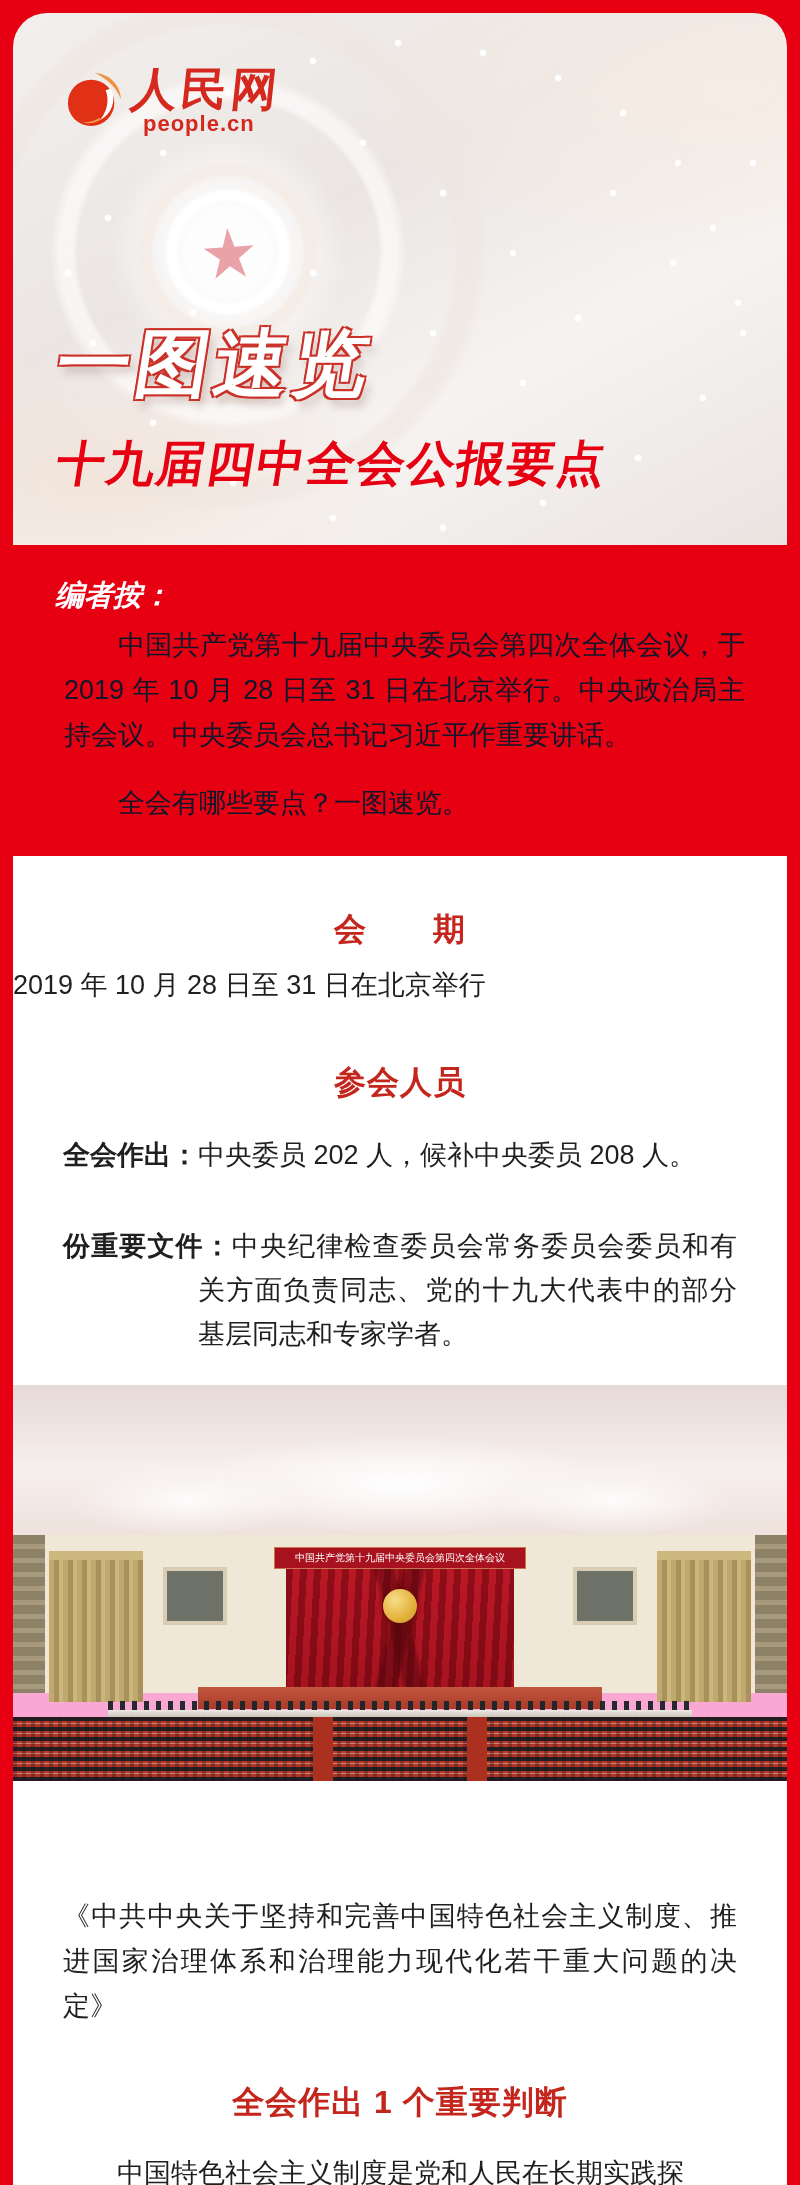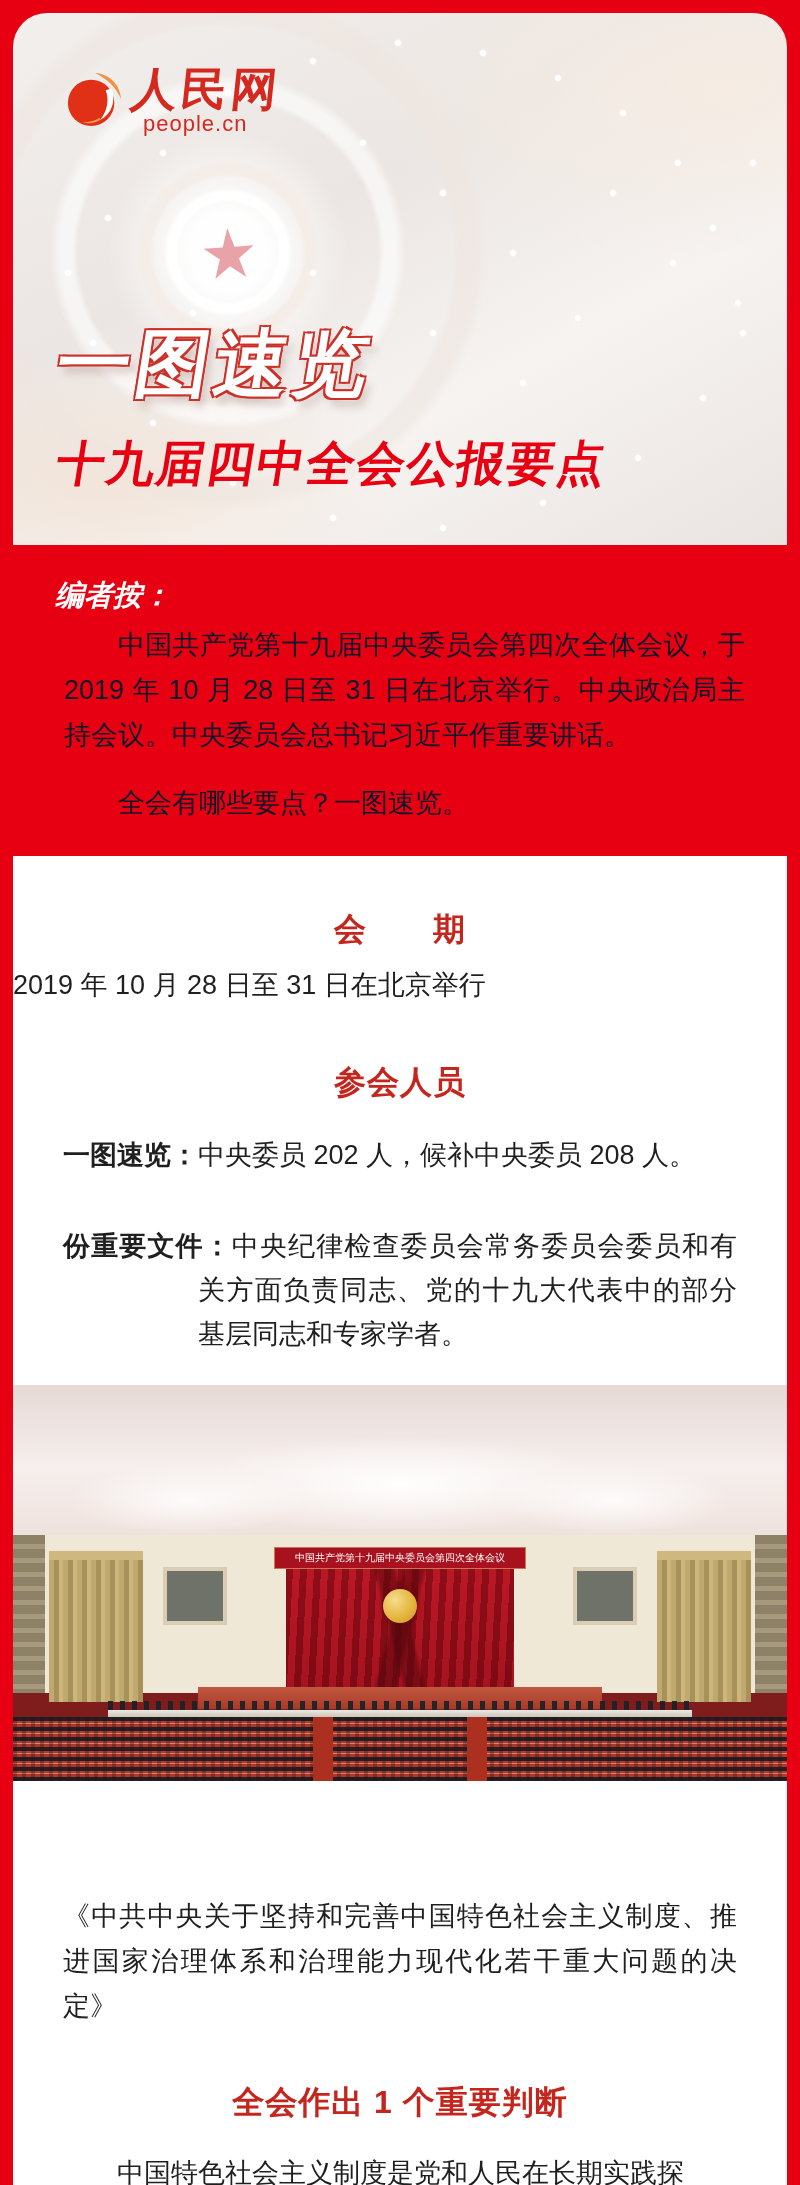--- a/index.html
+++ b/index.html
@@ -50,21 +50,21 @@
       radial-gradient(ellipse 420px 180px at 12% 88%,rgba(243,226,212,.75),transparent 70%),
       radial-gradient(ellipse 520px 240px at 92% 14%,rgba(246,236,227,.9),transparent 72%),
       linear-gradient(152deg,#f2efed 0%,#ebe6e3 38%,#f6f3f1 66%,#eae4e1 100%);}
   .star{position:absolute;left:191px;top:215px;width:50px;height:50px;background:#e8a2a8;
     clip-path:polygon(50% 0%,61.8% 38.2%,100% 38.2%,69.1% 61.8%,80.9% 100%,50% 76.4%,19.1% 100%,30.9% 61.8%,0% 38.2%,38.2% 38.2%);
     transform:rotate(-4deg);}
   .logo{position:absolute;left:52px;top:50px;width:260px;height:95px;}
   .logo-icon{position:absolute;left:0;top:8px;}
   .logo-cn{position:absolute;left:66px;top:-4px;font-size:46px;font-weight:900;color:#d5281e;
     transform:skewX(-6deg);letter-spacing:4px;}
-  .logo-en{position:absolute;left:78px;top:48px;font-size:22px;font-weight:normal;color:#d5281e;letter-spacing:1px;}
+  .logo-en{position:absolute;left:78px;top:48px;font-size:22px;font-weight:bold;color:#d5281e;letter-spacing:1px;}
   .title-outline{position:absolute;left:44px;top:302px;font-size:74px;font-weight:900;color:#ffffff;
     letter-spacing:5px;transform:skewX(-9deg);
     -webkit-text-stroke:2px #cb3128;paint-order:stroke fill;
     text-shadow:-2px -2px 0 #cb3128,2px -2px 0 #cb3128,-2px 2px 0 #cb3128,2px 2px 0 #cb3128,6px 8px 8px rgba(150,110,100,.35);}
   .title-main{position:absolute;left:44px;top:419px;font-size:48px;font-weight:900;color:#e60012;
     letter-spacing:2px;transform:skewX(-9deg);}
 
   
   .note-label{position:absolute;left:55px;top:575px;font-size:29px;line-height:40px;font-weight:bold;
     font-style:italic;color:#ffffff;}
@@ -86,21 +86,21 @@
     font-size:27px;line-height:34px;}
   .sec-participants-head{top:206px;}
   .attendees{top:277px;}
   .observers{top:368px;line-height:44px;padding-left:185px;text-indent:-135px;right:50px;left:0;}
   .sec-document-head{top:968px;}
   .document-body{top:1038px;}
   .sec-judgement-head{top:1226px;}
   .judgement-body{top:1295px;text-indent:2em;}
 
   
-  .photo{position:absolute;left:0;top:529px;width:774px;height:396px;overflow:hidden;background:#7f1d1d;}
+  .photo{position:absolute;left:0;top:529px;width:774px;height:396px;overflow:hidden;background:#f9a8d4;}
   .ph-ceiling{position:absolute;left:0;top:0;width:774px;height:150px;
     background:
       radial-gradient(ellipse 300px 70px at 387px 100px,rgba(255,255,255,.97),rgba(255,255,255,0) 70%),
       radial-gradient(ellipse 170px 50px at 175px 115px,rgba(255,255,255,.85),transparent 70%),
       radial-gradient(ellipse 170px 50px at 600px 115px,rgba(255,255,255,.85),transparent 70%),
       linear-gradient(180deg,#e6d9d6 0%,#f6efed 55%,#efe2dd 100%);
     border-bottom:2px solid #ded2c0;}
   .ph-wall{position:absolute;left:0;top:150px;width:774px;height:158px;background:#f0e8d6;}
   .ph-grille{position:absolute;top:150px;width:32px;height:158px;
     background:repeating-linear-gradient(180deg,#8d8268 0 9px,#a79a7c 9px 14px);}
@@ -180,21 +180,21 @@
     <div class="session-date">2019 年 10 月 28 日至 31 日在北京举行</div>
 
     <div class="sec-head sec-participants-head">
       <span class="sec-title">
         <span class="swoosh"></span>
         <span>参会人员</span>
       </span>
     </div>
 
     <div class="body-p attendees">
-      <span class="body-label">一图速览：</span><span>中央委员 202 人，候补中央委员 208 人。</span>
+      <span class="body-label">全会作出：</span><span>中央委员 202 人，候补中央委员 208 人。</span>
     </div>
 
     <div class="body-p observers">
       <span class="body-label">份重要文件：</span><span>中央纪律检查委员会常务委员会委员和有关方面负责同志、党的十九大代表中的部分基层同志和专家学者。</span>
     </div>
 
     <div class="photo">
       <div class="ph-ceiling"></div>
       <div class="ph-wall"></div>
       <div class="ph-grille left"></div>

